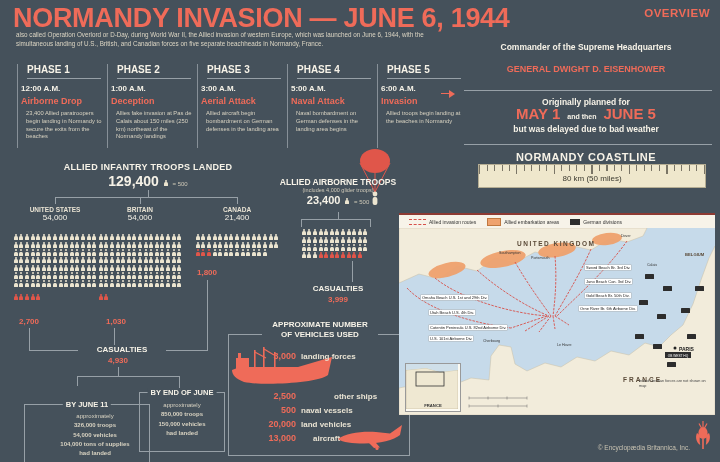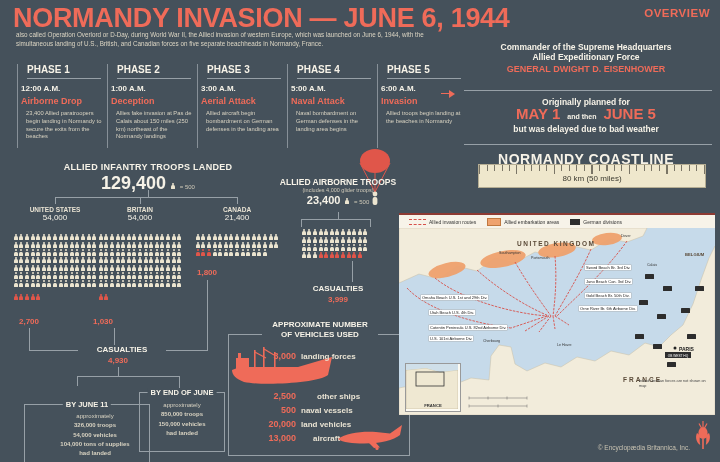--- a/index.html
+++ b/index.html
@@ -100,43 +100,42 @@
   <div class="phase" style="left:381px;">
     <div class="phase-label">PHASE 5</div>
     <div class="phase-time">6:00 A.M.</div>
     <div class="phase-name">Invasion</div>
     <div class="phase-desc">Allied troops begin landing at the beaches in Normandy</div>
   </div>
   <div class="abs" style="left:441px;top:93px;width:8px;height:1px;background:var(--coral);"></div>
   <div class="arrow-r" style="left:449px;top:89.5px;"></div>
 
   <div class="abs ctr b" style="left:460px;top:42px;width:252px;font-size:8.5px;color:var(--white);">Commander of the Supreme Headquarters</div>
-  <div class="abs ctr b" style="left:460px;top:52px;width:252px;font-size:8.5px;color:var(--white);">Allied Expeditionary Force</div>
   <div class="abs ctr b coral" style="left:460px;top:64px;width:252px;font-size:9px;">GENERAL DWIGHT D. EISENHOWER</div>
   <div class="ln" style="left:464px;top:90px;width:248px;height:1px;"></div>
 
   <div class="abs ctr b" style="left:460px;top:97px;width:252px;font-size:8.5px;color:var(--white);">Originally planned for</div>
   <div class="abs" style="left:460px;top:105px;width:252px;display:flex;justify-content:center;align-items:baseline;gap:7px;">
     <span class="b coral" style="font-size:15px;">MAY 1</span>
     <span class="b" style="font-size:7px;color:var(--white);">and then</span>
     <span class="b coral" style="font-size:15px;">JUNE 5</span>
   </div>
   <div class="abs ctr b" style="left:460px;top:124px;width:252px;font-size:8.5px;color:var(--white);">but was delayed due to bad weather</div>
   <div class="ln" style="left:464px;top:144px;width:248px;height:1px;"></div>
 
-  <div class="abs ctr b" style="left:460px;top:151px;width:252px;font-size:14px;color:var(--white);letter-spacing:.5px;">NORMANDY COASTLINE</div>
+  <div class="abs ctr b" style="left:460px;top:151px;width:252px;font-size:11px;color:var(--white);letter-spacing:.5px;">NORMANDY COASTLINE</div>
   <div class="ruler">
     <div class="ticks"></div>
     <div class="ticks2"></div>
     <div class="scale-txt">80 km (50 miles)</div>
   </div>
 
   <div class="abs ctr b" style="left:6px;top:162px;width:284px;font-size:9px;color:var(--white);letter-spacing:.3px;">ALLIED INFANTRY TROOPS LANDED</div>
   <div class="abs" style="left:6px;top:173px;width:284px;display:flex;justify-content:center;align-items:baseline;gap:4px;">
-    <span class="b" style="font-size:18px;color:var(--white);">129,400</span>
+    <span class="b" style="font-size:14px;color:var(--white);">129,400</span>
     <span class="pp" style="color:var(--cream2);"></span>
     <span style="font-size:6px;color:#cfc9b8;">= 500</span>
   </div>
 
   <div class="ln" style="left:148px;top:190px;width:1px;height:7px;"></div>
   <div class="ln" style="left:55px;top:197px;width:183px;height:1px;"></div>
   <div class="ln" style="left:55px;top:197px;width:1px;height:7px;"></div>
   <div class="ln" style="left:140px;top:197px;width:1px;height:7px;"></div>
   <div class="ln" style="left:237px;top:197px;width:1px;height:7px;"></div>
 
@@ -373,21 +372,21 @@
       <span class="pp"></span>
       <span class="pp"></span>
       <span class="pp"></span>
       <span class="pp"></span>
       <span class="pp"></span>
     </div>
   <div class="pgrid abs" style="left:98px;top:294px;width:84px;">
       <span class="pp red"></span>
       <span class="pp red"></span>
     </div>
-  <div class="cas-num abs" style="left:78px;top:317px;width:50px;">1,030</div>
+  <div class="cas-num abs" style="left:91px;top:317px;width:50px;">1,030</div>
 
   <div class="pgrid abs" style="left:195px;top:234px;width:84px;">
       <span class="pp"></span>
       <span class="pp"></span>
       <span class="pp"></span>
       <span class="pp"></span>
       <span class="pp"></span>
       <span class="pp"></span>
       <span class="pp"></span>
       <span class="pp"></span>
@@ -542,21 +541,21 @@
       <rect x="33" y="1" width="1.6" height="22"></rect>
       <rect x="44" y="6" width="1.6" height="17"></rect>
       <path d="M24.8,6 L36,12 M34,3 L44,9" stroke="var(--coral)" stroke-width="1.2"></path>
       <path d="M2,24 L10,21 L68,21 L102,11 L98,29 C88,37 34,40 14,36 C6,33 2,29 2,24 Z"></path>
     </g>
   </svg>
 
   <div class="veh-num" style="left:240px;top:351px;">3,000</div>
   <div class="veh-lbl" style="left:301px;top:352px;">landing forces</div>
   <div class="veh-num" style="left:240px;top:391px;">2,500</div>
-  <div class="veh-lbl" style="left:301px;top:392px;padding-left:16px;">other ships</div>
+  <div class="veh-lbl" style="left:318px;top:392px;padding-left:16px;">other ships</div>
   <div class="veh-num" style="left:240px;top:405px;">500</div>
   <div class="veh-lbl" style="left:301px;top:406px;">naval vessels</div>
   <div class="veh-num" style="left:240px;top:419px;">20,000</div>
   <div class="veh-lbl" style="left:301px;top:420px;">land vehicles</div>
   <div class="veh-num" style="left:240px;top:433px;">13,000</div>
   <div class="veh-lbl" style="left:313px;top:434px;">aircraft</div>
 
   <svg class="abs" style="left:336px;top:423px;" width="68" height="28" viewBox="0 0 68 28">
     <g fill="var(--coral)">
       <path d="M2,16 C10,10 26,8 40,9 L54,10.5 L66,2 L64,12 C58,17 44,20.5 28,20.5 C16,20.5 7,19.5 2,16 Z"></path>

